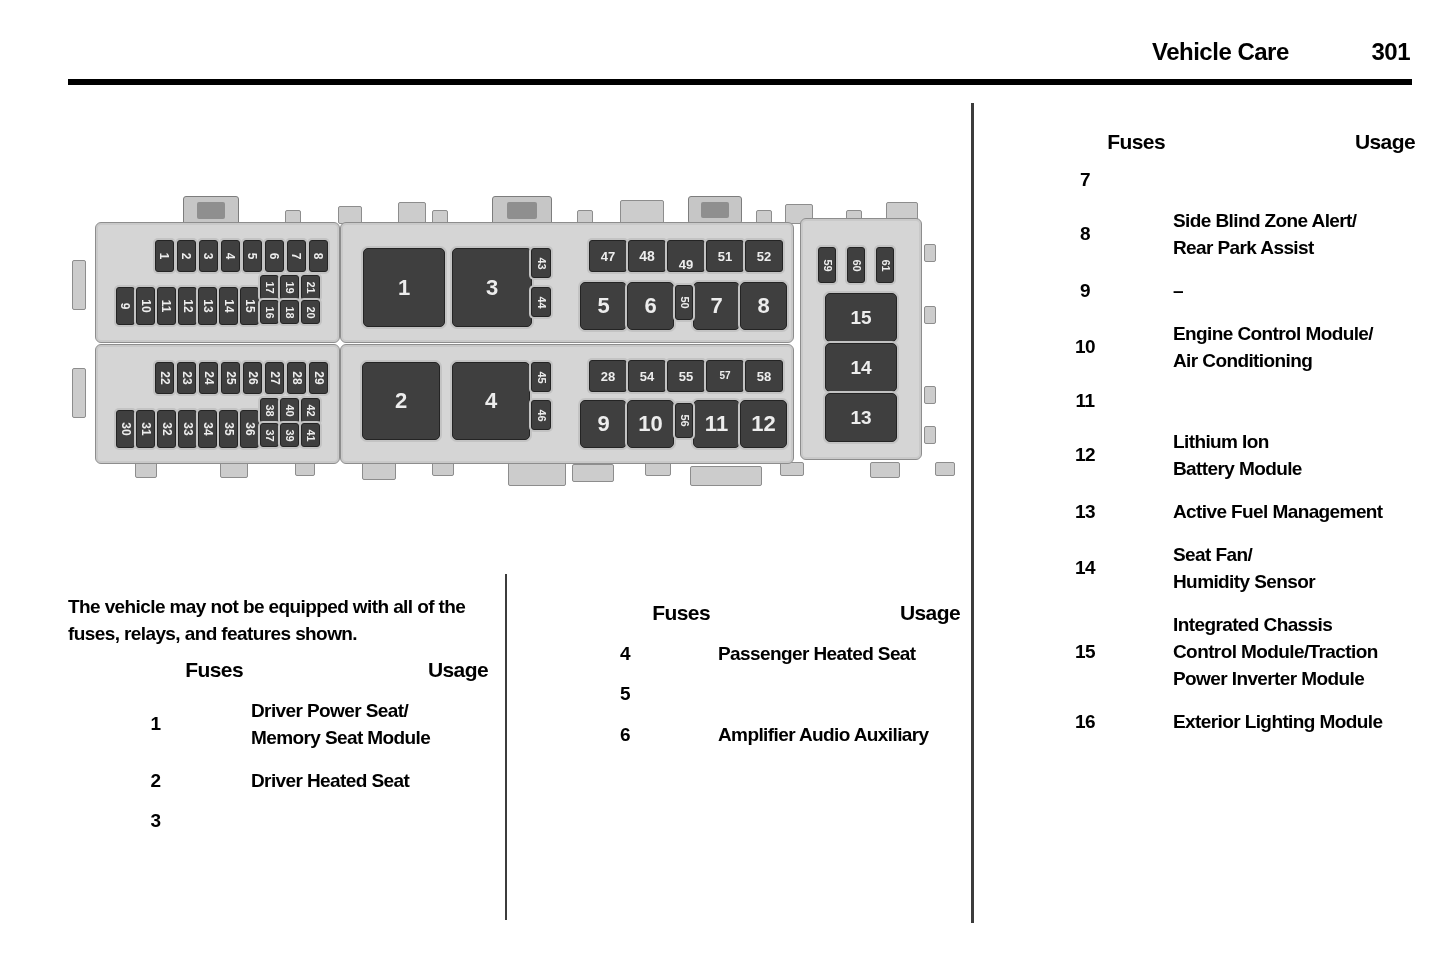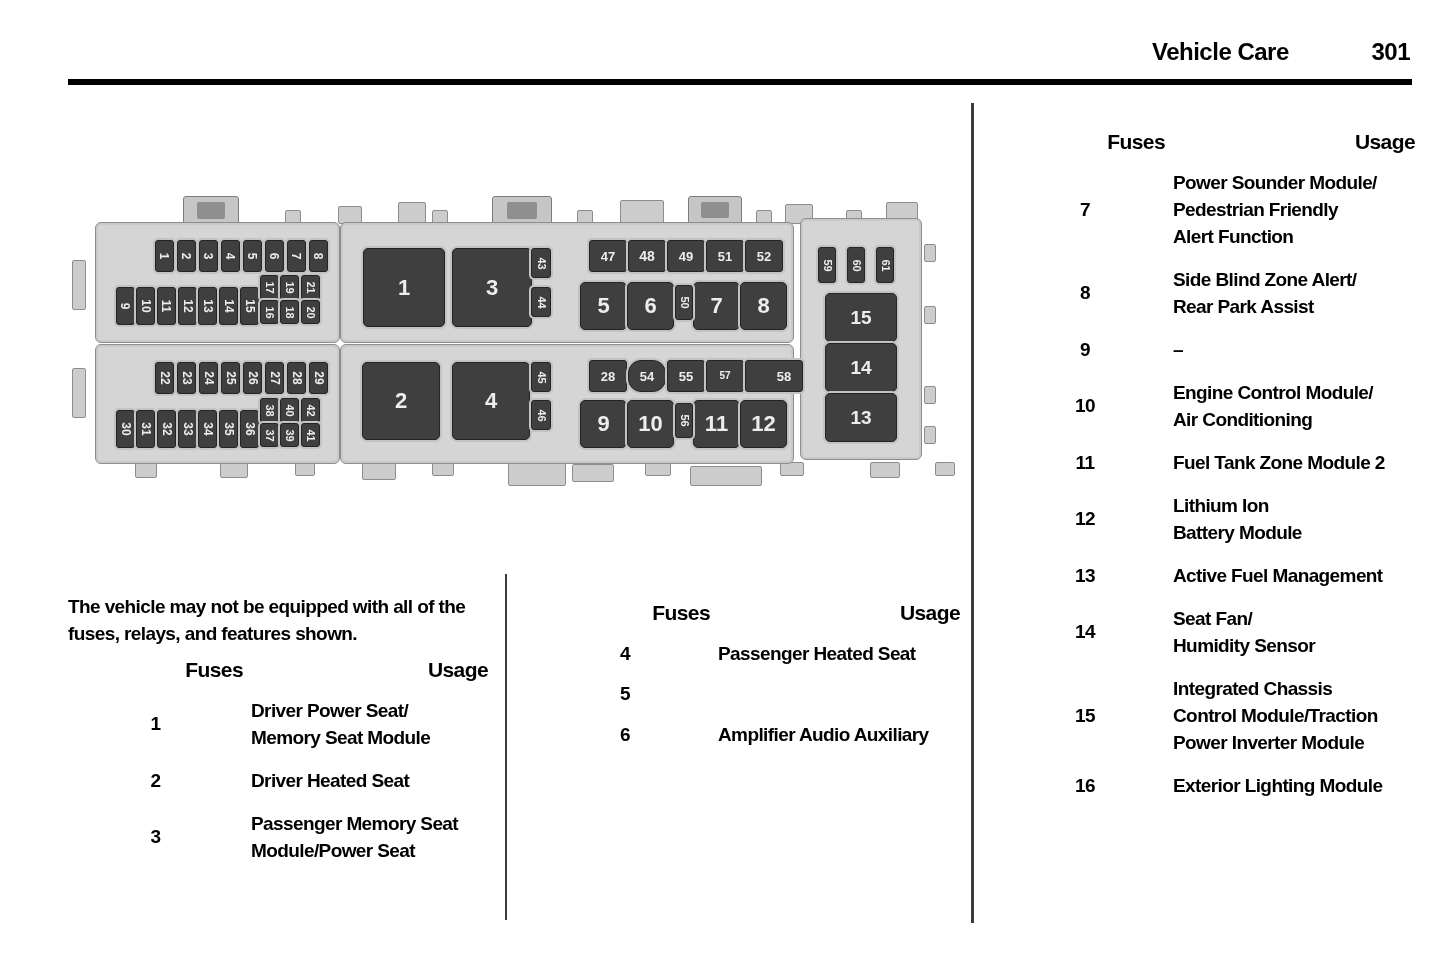--- a/index.html
+++ b/index.html
@@ -238,21 +238,21 @@
     </div>
     <div class="fuse" style="left: 451px; top: 212px; width: 18px; height: 28px;">
       <span class="v" style="font-size: 11px;">46</span>
     </div>
     <div class="fuse" style="left: 509px; top: 52px; width: 36px; height: 30px;">
       <span style="font-size: 13px;">47</span>
     </div>
     <div class="fuse" style="left: 548px; top: 52px; width: 36px; height: 30px;">
       <span style="font-size: 14px;">48</span>
     </div>
-    <div class="fuse" style="left: 587px; top: 52px; width: 36px; height: 30px;">
+    <div class="fuse" style="left: 587px; top: 52px; width: 36px; height: 30px; align-items: flex-end;">
       <span style="font-size: 13px;">49</span>
     </div>
     <div class="fuse" style="left: 626px; top: 52px; width: 36px; height: 30px;">
       <span style="font-size: 13px;">51</span>
     </div>
     <div class="fuse" style="left: 665px; top: 52px; width: 36px; height: 30px;">
       <span style="font-size: 13px;">52</span>
     </div>
     <div class="relay" style="left: 500px; top: 94px; width: 45px; height: 46px;">
       <span style="font-size: 22px;">5</span>
@@ -265,30 +265,30 @@
     </div>
     <div class="relay" style="left: 660px; top: 94px; width: 45px; height: 46px;">
       <span style="font-size: 22px;">8</span>
     </div>
     <div class="fuse" style="left: 595px; top: 97px; width: 16px; height: 33px;">
       <span class="v" style="font-size: 11px;">50</span>
     </div>
     <div class="fuse" style="left: 509px; top: 172px; width: 36px; height: 30px;">
       <span style="font-size: 13px;">28</span>
     </div>
-    <div class="fuse" style="left: 548px; top: 172px; width: 36px; height: 30px; border-radius: 13px;">
+    <div class="fuse" style="left: 548px; top: 172px; width: 36px; height: 30px;">
       <span style="font-size: 13px;">54</span>
     </div>
     <div class="fuse" style="left: 587px; top: 172px; width: 36px; height: 30px;">
       <span style="font-size: 13px;">55</span>
     </div>
     <div class="fuse" style="left: 626px; top: 172px; width: 36px; height: 30px;">
       <span style="font-size: 10px;">57</span>
     </div>
-    <div class="fuse" style="left: 665px; top: 172px; width: 36px; height: 30px; padding-left: 20px;">
+    <div class="fuse" style="left: 665px; top: 172px; width: 36px; height: 30px;">
       <span style="font-size: 13px;">58</span>
     </div>
     <div class="relay" style="left: 500px; top: 212px; width: 45px; height: 46px;">
       <span style="font-size: 22px;">9</span>
     </div>
     <div class="relay" style="left: 547px; top: 212px; width: 45px; height: 46px;">
       <span style="font-size: 22px;">10</span>
     </div>
     <div class="relay" style="left: 613px; top: 212px; width: 45px; height: 46px;">
       <span style="font-size: 22px;">11</span>
@@ -333,22 +333,20 @@
       <div class="num">1</div>
       <div class="usage">Driver Power Seat/
 Memory Seat Module</div>
     </div>
     <div class="row">
       <div class="num">2</div>
       <div class="usage">Driver Heated Seat</div>
     </div>
     <div class="row">
       <div class="num">3</div>
-      <div class="usage">Passenger Memory Seat
-Module/Power Seat</div>
     </div>
   </section>
 <section class="ftable" id="t1" style="left:540px;top:601px;width:420px;--c1:170px">
     <div class="hrow">
       <span>Fuses</span>
       <span>Usage</span>
     </div>
     <div class="row">
       <div class="num">4</div>
       <div class="usage">Passenger Heated Seat</div>
@@ -361,41 +359,37 @@
       <div class="usage">Amplifier Audio Auxiliary</div>
     </div>
   </section>
 <section class="ftable" id="t2" style="left:1005px;top:130px;width:410px;--c1:160px">
     <div class="hrow">
       <span>Fuses</span>
       <span>Usage</span>
     </div>
     <div class="row">
       <div class="num">7</div>
-      <div class="usage">Power Sounder Module/
-Pedestrian Friendly
-Alert Function</div>
     </div>
     <div class="row">
       <div class="num">8</div>
       <div class="usage">Side Blind Zone Alert/
 Rear Park Assist</div>
     </div>
     <div class="row">
       <div class="num">9</div>
       <div class="usage">–</div>
     </div>
     <div class="row">
       <div class="num">10</div>
       <div class="usage">Engine Control Module/
 Air Conditioning</div>
     </div>
     <div class="row">
       <div class="num">11</div>
-      <div class="usage">Fuel Tank Zone Module 2</div>
     </div>
     <div class="row">
       <div class="num">12</div>
       <div class="usage">Lithium Ion
 Battery Module</div>
     </div>
     <div class="row">
       <div class="num">13</div>
       <div class="usage">Active Fuel Management</div>
     </div>

